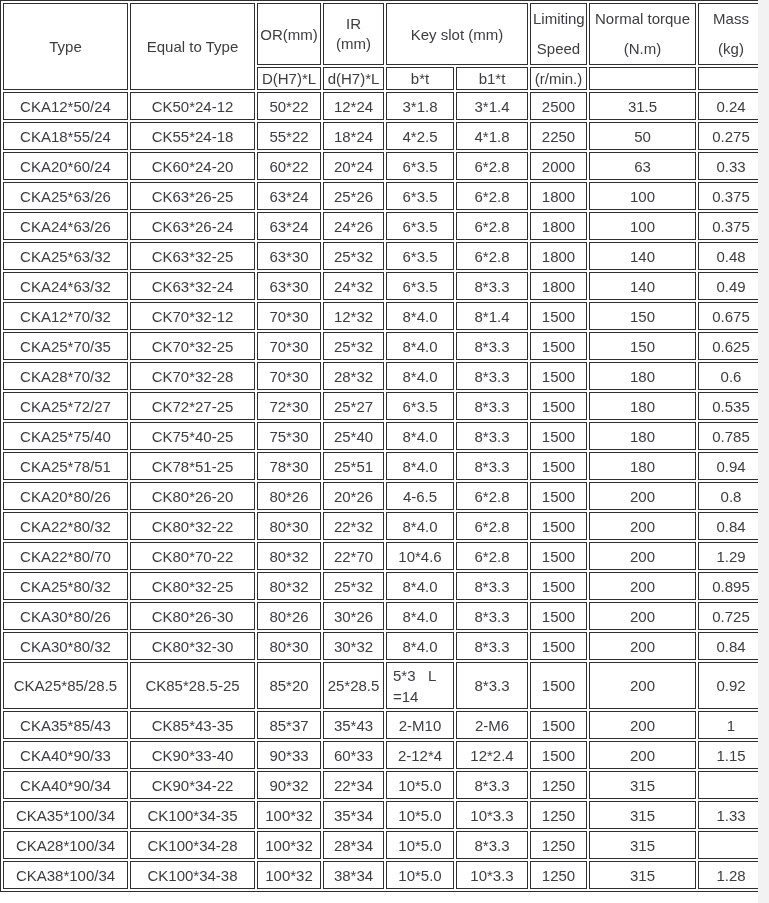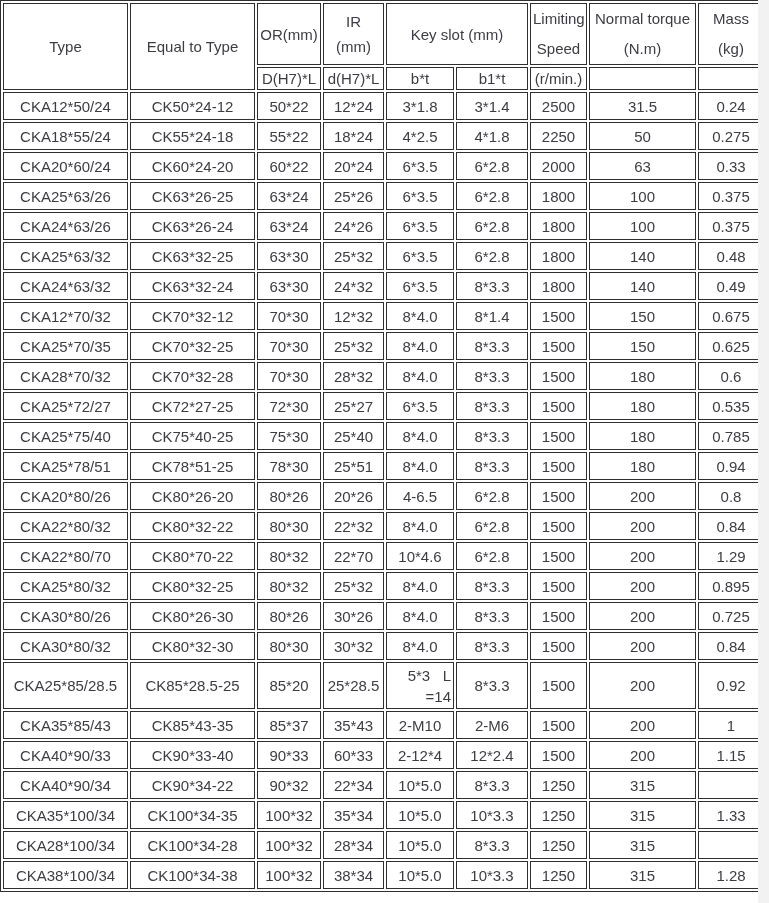--- a/index.html
+++ b/index.html
@@ -31,26 +31,26 @@
     vertical-align: middle;
     font-weight: normal;
     padding: 0 2px;
     overflow: hidden;
     white-space: nowrap;
   }
   thead tr.h1 th { height: 60px; }
   thead tr.h2 th { height: 21px; }
   tbody td { height: 26px; }
   tbody tr.tall td { height: 45px; }
-  th.pre { white-space: pre-line; line-height: 25px; }
+  th.pre { white-space: pre-line; line-height: 20px; }
   th.spread { white-space: pre-line; line-height: 30px; margin-top: 8px; }
   td.multiline {
     white-space: pre-wrap;
-    text-align: right;
-    padding-left: 12px;
+    text-align: left;
+    padding-left: 6px;
     line-height: 21px;
   }
   .scrollbar-track {
     position: absolute;
     top: 0;
     right: 0;
     width: 11px;
     height: 903px;
     background: #f2f2f2;
   }

